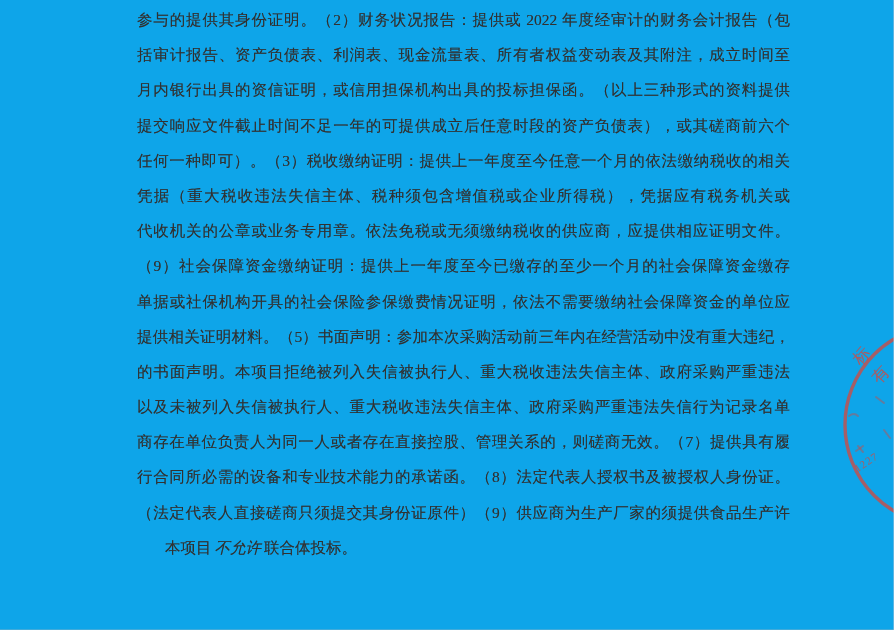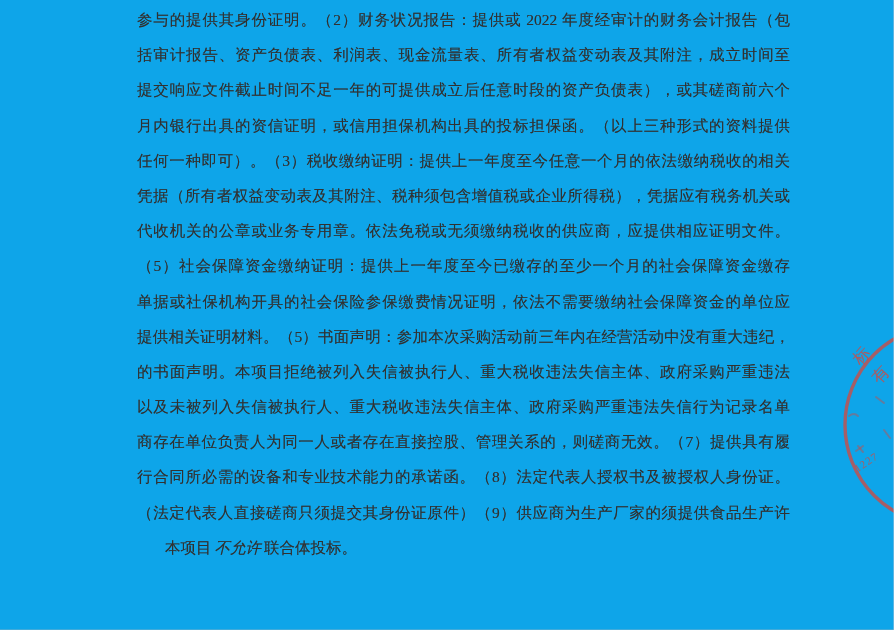--- a/index.html
+++ b/index.html
@@ -59,26 +59,26 @@
   }
 </style>
 </head>
 <body>
 
 <div class="page">
 
   <div class="textblock">
     <div class="line justify">参与的提供其身份证明。（2）财务状况报告：提供或 2022 年度经审计的财务会计报告（包</div>
     <div class="line justify">括审计报告、资产负债表、利润表、现金流量表、所有者权益变动表及其附注，成立时间至</div>
+    <div class="line justify">月内银行出具的资信证明，或信用担保机构出具的投标担保函。（以上三种形式的资料提供</div>
     <div class="line justify">提交响应文件截止时间不足一年的可提供成立后任意时段的资产负债表），或其磋商前六个</div>
-    <div class="line justify">月内银行出具的资信证明，或信用担保机构出具的投标担保函。（以上三种形式的资料提供</div>
     <div class="line justify">任何一种即可）。（3）税收缴纳证明：提供上一年度至今任意一个月的依法缴纳税收的相关</div>
-    <div class="line justify">凭据（所有者权益变动表及其附注、税种须包含增值税或企业所得税），凭据应有税务机关或</div>
+    <div class="line justify">凭据（重大税收违法失信主体、税种须包含增值税或企业所得税），凭据应有税务机关或</div>
     <div class="line justify">代收机关的公章或业务专用章。依法免税或无须缴纳税收的供应商，应提供相应证明文件。</div>
-    <div class="line justify">（5）社会保障资金缴纳证明：提供上一年度至今已缴存的至少一个月的社会保障资金缴存</div>
+    <div class="line justify">（9）社会保障资金缴纳证明：提供上一年度至今已缴存的至少一个月的社会保障资金缴存</div>
     <div class="line justify">单据或社保机构开具的社会保险参保缴费情况证明，依法不需要缴纳社会保障资金的单位应</div>
     <div class="line justify">提供相关证明材料。（5）书面声明：参加本次采购活动前三年内在经营活动中没有重大违纪，</div>
     <div class="line justify">的书面声明。本项目拒绝被列入失信被执行人、重大税收违法失信主体、政府采购严重违法</div>
     <div class="line justify">以及未被列入失信被执行人、重大税收违法失信主体、政府采购严重违法失信行为记录名单</div>
     <div class="line justify">商存在单位负责人为同一人或者存在直接控股、管理关系的，则磋商无效。（7）提供具有履</div>
     <div class="line justify">行合同所必需的设备和专业技术能力的承诺函。（8）法定代表人授权书及被授权人身份证。</div>
     <div class="line justify">（法定代表人直接磋商只须提交其身份证原件）（9）供应商为生产厂家的须提供食品生产许</div>
     <div class="line final">
       <span>本项目</span><span class="em">不允许</span><span>联合体投标。</span>
     </div>

